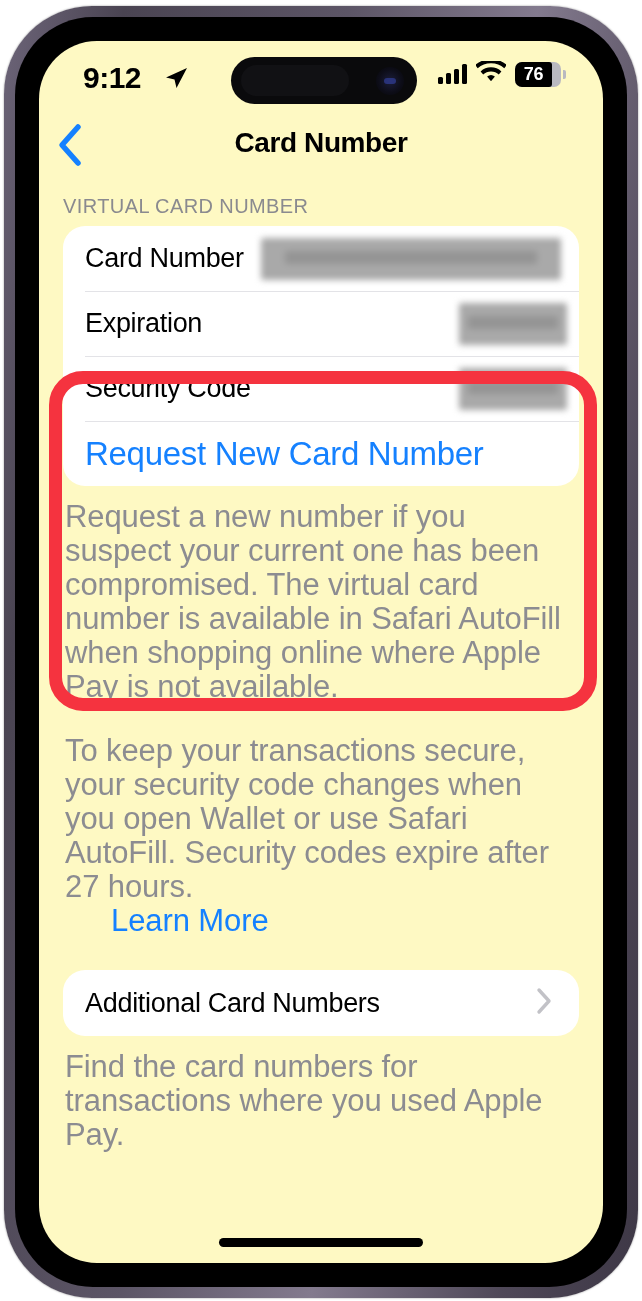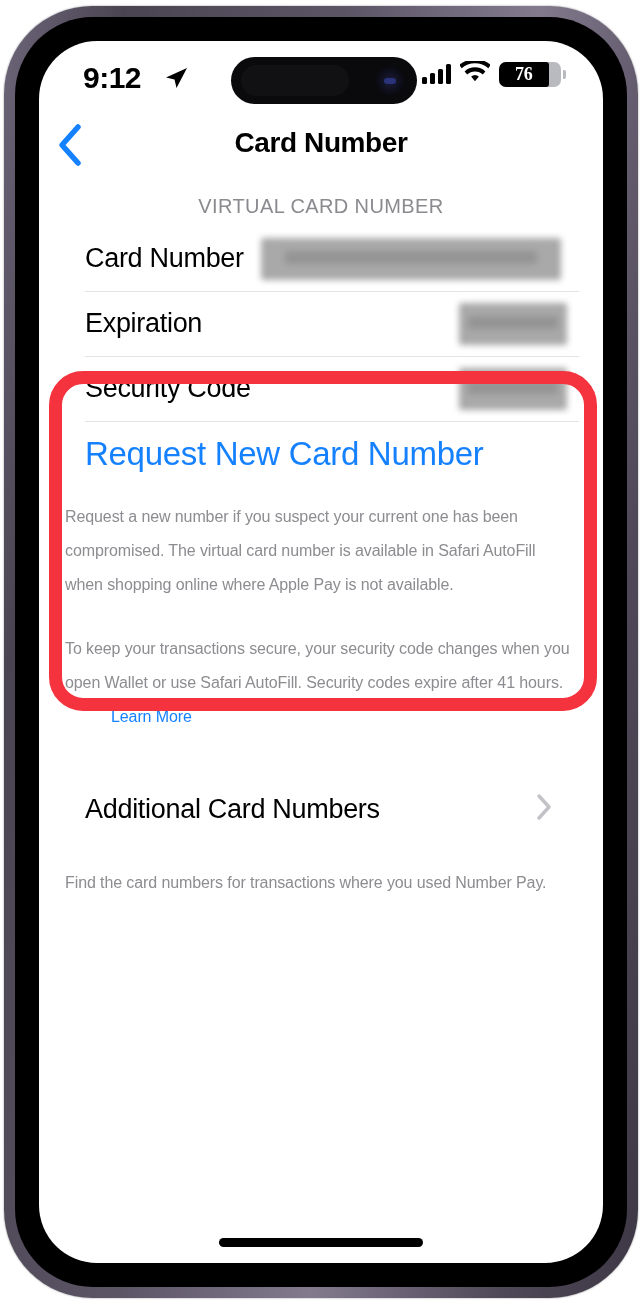--- a/index.html
+++ b/index.html
@@ -32,21 +32,21 @@
     border-radius: 78px;
     background: #000000;
   }
   #phone-screen {
     position: absolute;
     left: 24px;
     top: 24px;
     right: 24px;
     bottom: 24px;
     border-radius: 58px;
-    background: #ffffff;
+    background: #fef9c3;
     overflow: hidden;
   }
 
   
   #status-bar {
     position: absolute;
     left: 0; top: 0;
     width: 100%;
     height: 72px;
   }
@@ -110,26 +110,25 @@
   }
   .sig-bars { display: flex; align-items: flex-end; gap: 3px; height: 20px; }
   .sig-bars i { width: 5px; background: #000; border-radius: 1.5px; display: block; }
   .sig-bars i:nth-child(1) { height: 7px; }
   .sig-bars i:nth-child(2) { height: 11px; }
   .sig-bars i:nth-child(3) { height: 15px; }
   .sig-bars i:nth-child(4) { height: 20px; }
 
   #battery {
     position: relative;
-    width: 62px;
+    width: 46px;
     height: 25px;
     border-radius: 7px;
     background: #b9b9c0;
     overflow: visible;
-    font-family: Liberation Serif, serif;
   }
   #battery-fill {
     position: absolute;
     left: 0; top: 0;
     height: 100%;
     width: 80%;
     border-radius: 7px 3px 3px 7px;
     background: #000;
   }
   #battery-level {
@@ -186,21 +185,20 @@
     left: 0;
     top: 134px;
     width: 100%;
     bottom: 0;
   }
   .section-header {
     padding: 20px 24px 8px 24px;
     font-size: 20px;
     color: #8a8a8f;
     letter-spacing: .4px;
-    text-align: center;
   }
   .card {
     margin: 0 24px;
     background: #ffffff;
     border-radius: 22px;
     overflow: hidden;
   }
   .row {
     position: relative;
     display: flex;
@@ -248,37 +246,37 @@
     border-radius: 2px;
     opacity: .75;
   }
   .redacted.w-card   { width: 300px; right: 18px; }
   .redacted.w-exp    { width: 108px; }
   .redacted.w-cvv    { width: 108px; }
   .redacted.w-net    { width: 108px; }
 
   .footer-text {
     padding: 14px 26px 0 26px;
-    font-size: 16px;
+    font-size: 31px;
     line-height: 34px;
     color: #8c8c91;
     letter-spacing: -.1px;
   }
   .footer-text p + p { margin-top: 30px; }
   .footer-link {
     color: #1581ff;
     margin-left: 46px;
   }
 
   .disclosure-row {
     position: relative;
     display: flex;
     align-items: center;
     justify-content: space-between;
-    height: 86px;
+    height: 66px;
     padding: 0 22px;
   }
   #chevron-right {
     color: #c2c2c7;
     font-size: 30px;
     line-height: 1;
     margin-right: 4px;
   }
 
   
@@ -382,39 +380,39 @@
 
           <div class="row">
             <span class="row-link">Request New Card Number</span>
           </div>
 
         </div>
 
         <div class="footer-text">
           <p>Request a new number if you suspect your current one has been compromised. The virtual card number is available in Safari AutoFill when shopping online where Apple Pay is not available.</p>
           <p>
-            <span>To keep your transactions secure, your security code changes when you open Wallet or use Safari AutoFill. Security codes expire after 41 hours.</span>
+            <span>To keep your transactions secure, your security code changes when you open Wallet or use Safari AutoFill. Security codes expire after 27 hours.</span>
             <br>
             <span class="footer-link">Learn More</span>
           </p>
         </div>
 
         <div class="card" style="margin-top:32px;">
           <div class="disclosure-row">
             <span class="row-label">Additional Card Numbers</span>
             <span id="chevron-right">
               <svg width="18" height="30" viewBox="0 0 18 30">
                 <path d="M4 4 L14 15 L4 26" stroke="#c2c2c7" stroke-width="3.4" fill="none" stroke-linecap="round" stroke-linejoin="round"></path>
               </svg>
             </span>
           </div>
         </div>
 
         <div class="footer-text">
-          <p>Find the card numbers for transactions where you used Number Pay.</p>
+          <p>Find the card numbers for transactions where you used Apple Pay.</p>
         </div>
 
         <div id="highlight-box"></div>
 
       </div>
 
       <div id="home-indicator"></div>
 
     </div>
   </div>

